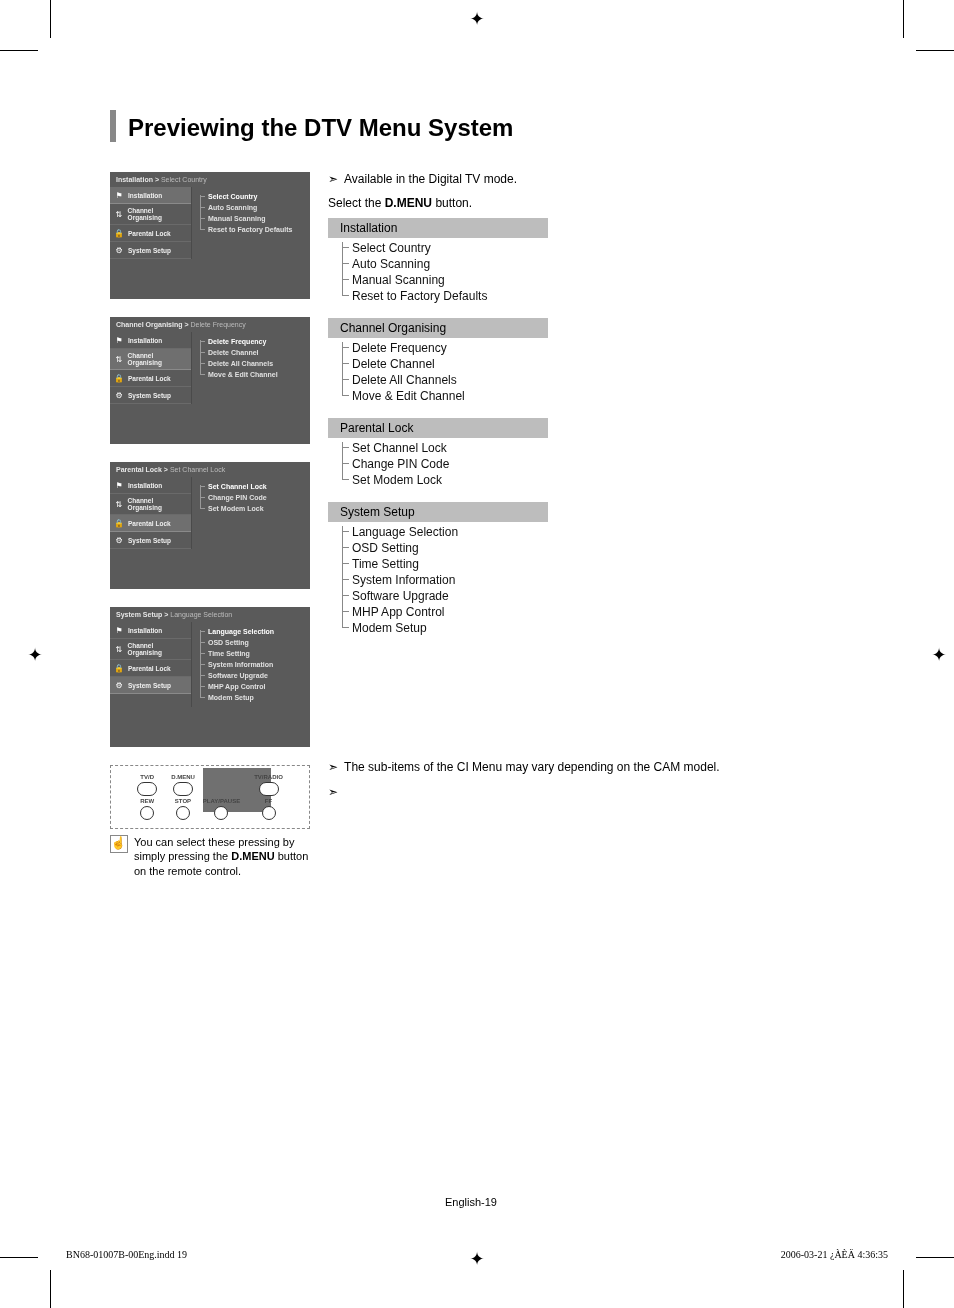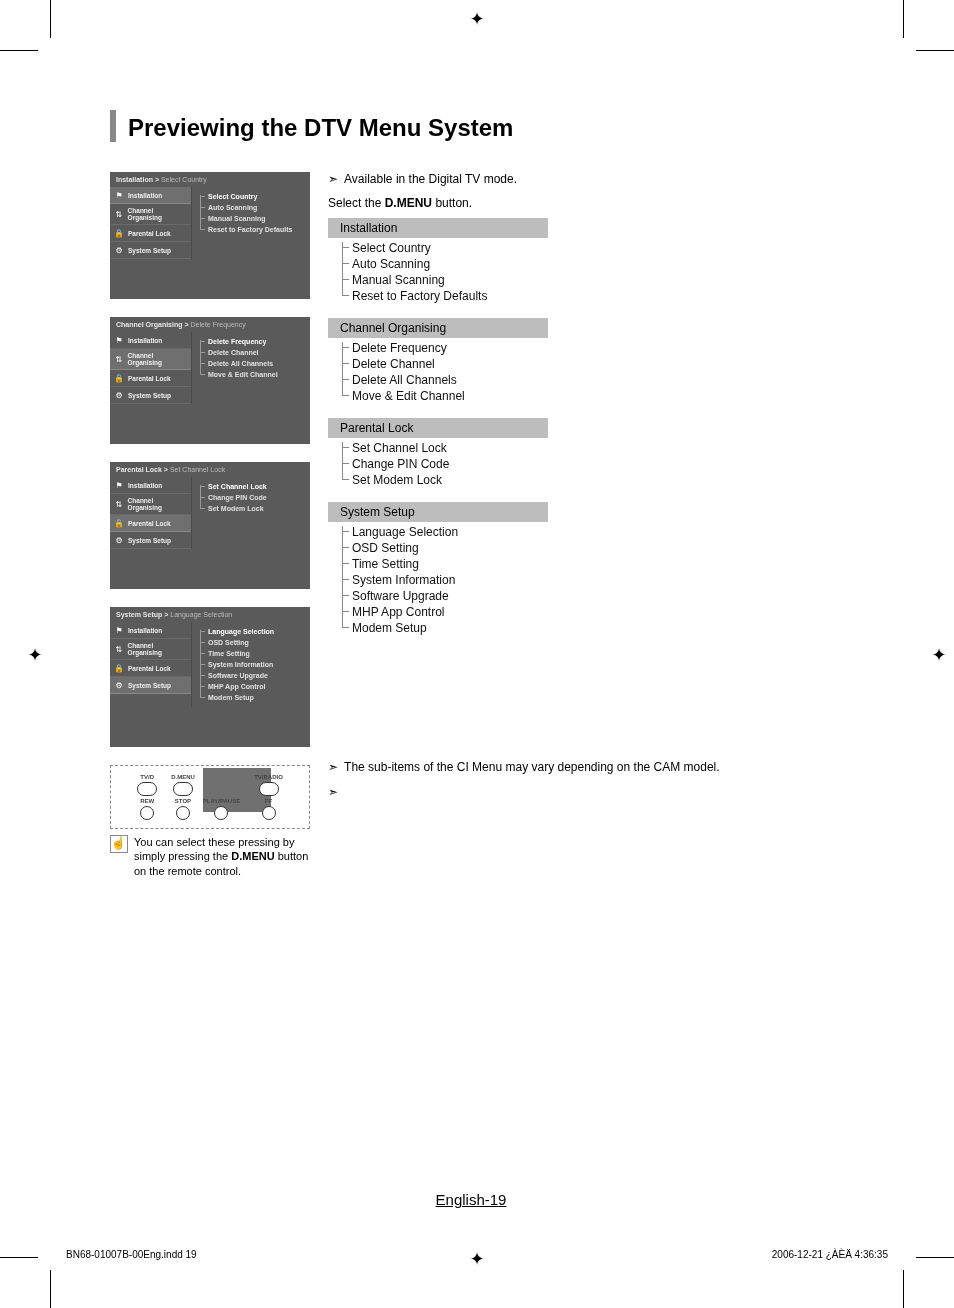--- a/index.html
+++ b/index.html
@@ -195,32 +195,31 @@
     position:absolute;
     left:-2px; top:50%; bottom:-2px;
     border-left:1px solid #888;
   }
 
   .footer-page {
     position:absolute;
     bottom: 100px;
     left: 0; right: 12px;
     text-align:center;
-    font-size: 15px;
+    font-size: 11px;
     color:#000;
-    text-decoration:underline;
   }
   .print-footer {
     position:absolute;
     bottom: 48px;
     left: 66px; right: 66px;
     display:flex; justify-content:space-between;
     font-size: 10px;
     color:#000;
-    font-family: Liberation Sans, sans-serif;
+    font-family: Liberation Serif, serif;
   }
 </style>
 </head>
 <body>
 
 <div class="crop-mark crop-v" style="left:50px; top:0;"></div>
 <div class="crop-mark crop-v" style="right:50px; top:0;"></div>
 <div class="crop-mark crop-v" style="left:50px; bottom:0;"></div>
 <div class="crop-mark crop-v" style="right:50px; bottom:0;"></div>
 <div class="crop-mark crop-h" style="left:0; top:50px;"></div>
@@ -460,14 +459,14 @@
       <div class="note-line">
         <span class="note-arrow">➣</span>
       </div>
     </div>
   </div>
 </div>
 
 <div class="footer-page">English-19</div>
 <div class="print-footer">
   <span>BN68-01007B-00Eng.indd   19</span>
-  <span>2006-12-21   ¿ÀÈÄ 4:36:35</span>
+  <span>2006-03-21   ¿ÀÈÄ 4:36:35</span>
 </div>
 
 </body></html>

